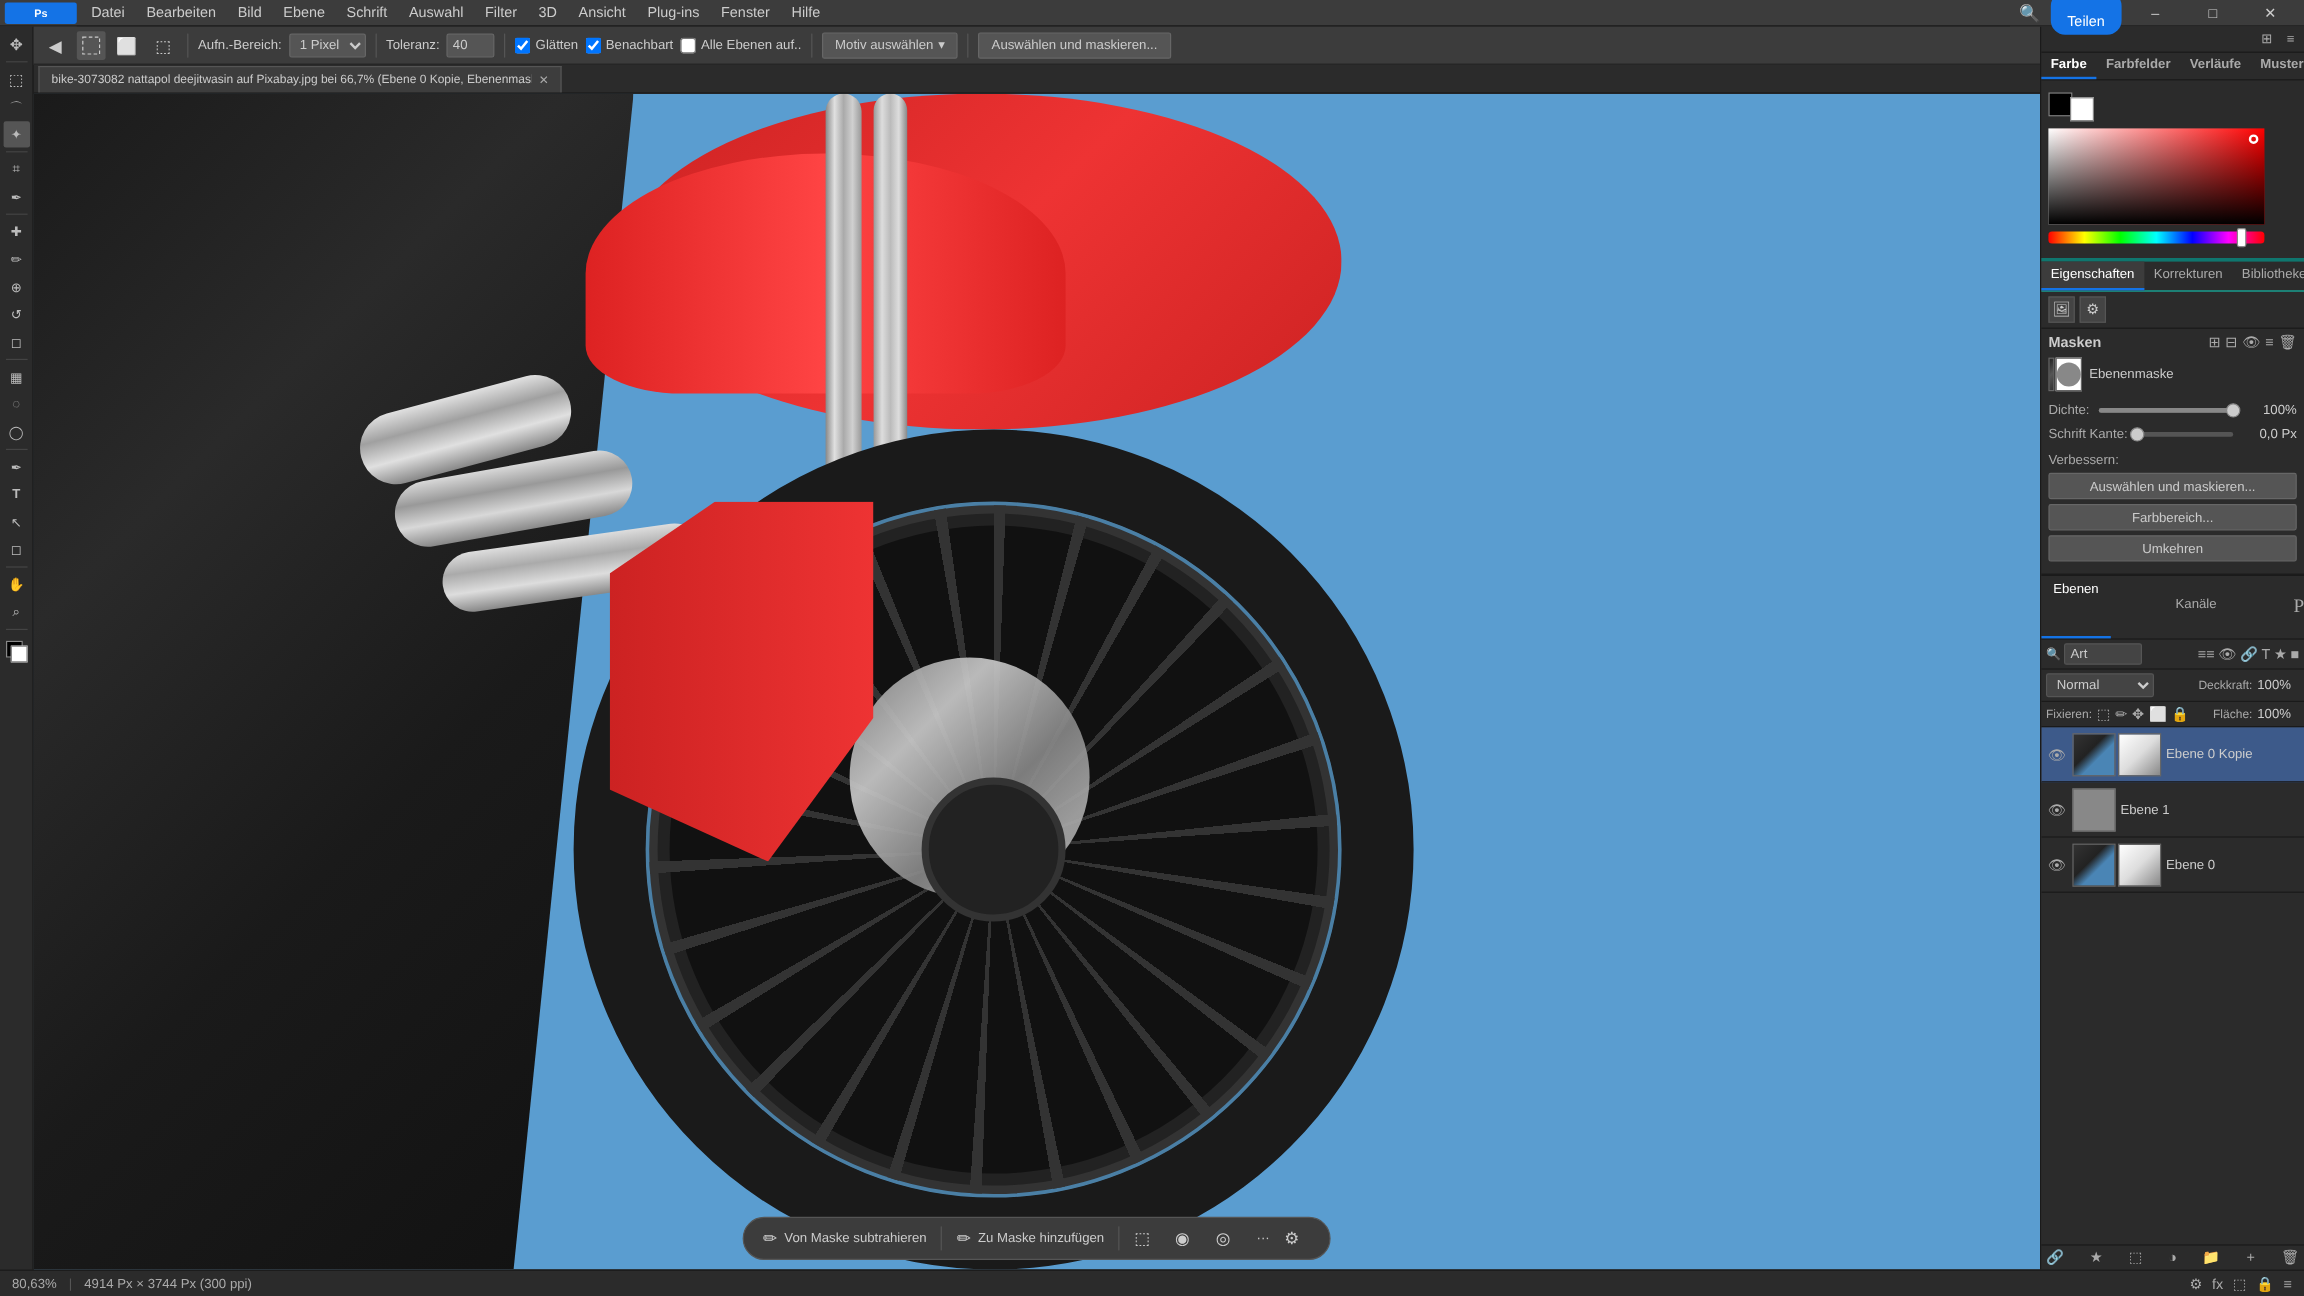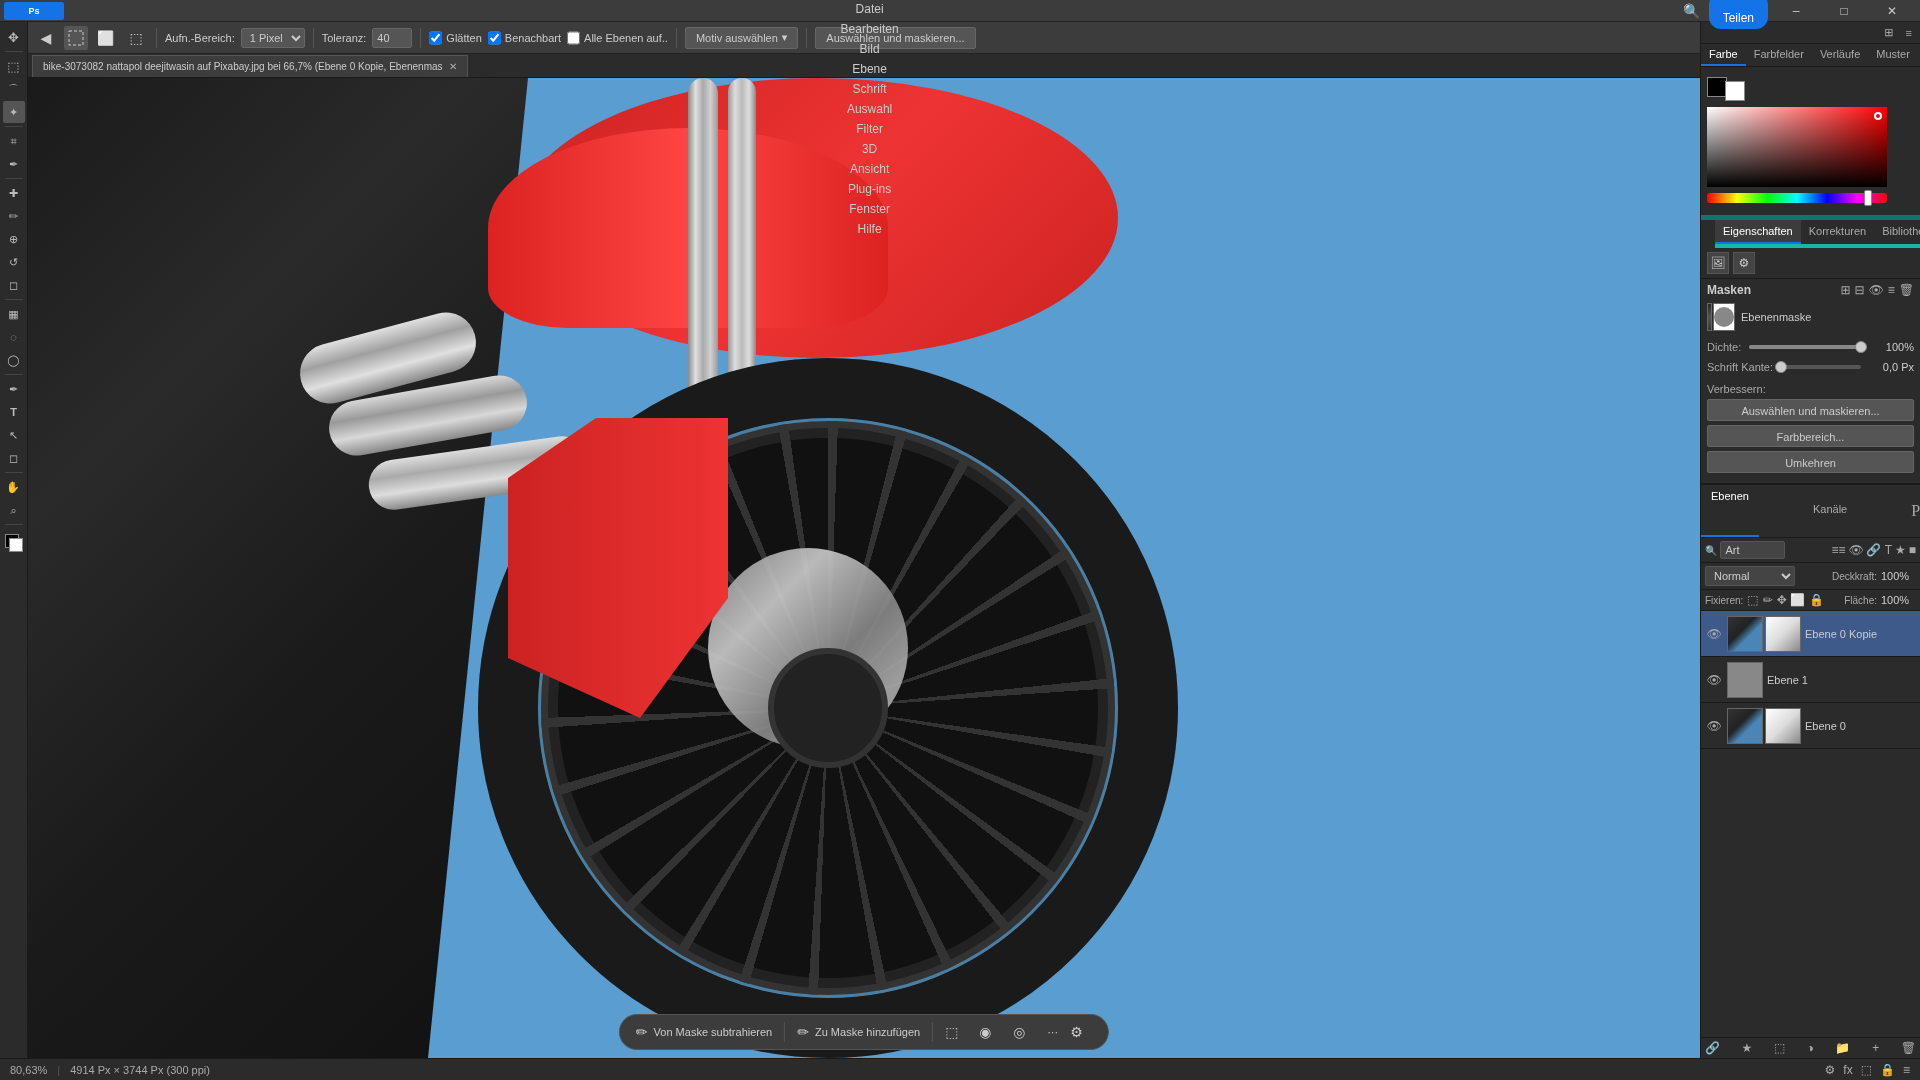--- a/index.html
+++ b/index.html
@@ -1,19 +1,19 @@
 <!DOCTYPE html>
 <html><head>
   <meta charset="utf-8">
   <style>
     * { margin: 0; padding: 0; box-sizing: border-box; }
     body { width: 1920px; height: 1080px; overflow: hidden; background: #2b2b2b; font-family: Arial, sans-serif; font-size: 12px; color: #ccc; }
 
     
-    #menubar { display: flex; align-items: center; height: 22px; background: #3c3c3c; border-bottom: 1px solid #222; padding: 0 4px; gap: 2px; flex-direction: column; }
+    #menubar { display: flex; align-items: center; height: 22px; background: #3c3c3c; border-bottom: 1px solid #222; padding: 0 4px; gap: 2px; }
     #menubar .menu-item { padding: 2px 8px; cursor: pointer; font-size: 12px; color: #ccc; }
 
     
     #toolbar { display: flex; align-items: center; height: 32px; background: #3c3c3c; border-bottom: 1px solid #222; padding: 0 6px; gap: 6px; }
     #toolbar .tool-btn { width: 24px; height: 24px; background: none; border: none; cursor: pointer; display: flex; align-items: center; justify-content: center; color: #ccc; font-size: 14px; border-radius: 2px; }
     #toolbar .tool-btn.active { background: #555; }
     #toolbar .separator { width: 1px; height: 20px; background: #555; margin: 0 2px; }
     #toolbar .tool-label { font-size: 11px; color: #ccc; white-space: nowrap; }
     #toolbar select, #toolbar input { background: #555; border: 1px solid #666; color: #ccc; height: 20px; font-size: 11px; padding: 0 4px; border-radius: 2px; }
     #toolbar select { min-width: 60px; }
@@ -246,21 +246,21 @@
   </div>
 </div>
 
 <div id="right-panel" style="position:absolute; top:22px; right:0; width:220px; bottom:22px; background:#2b2b2b; border-left:1px solid #1a1a1a; display:flex; flex-direction:column; overflow:hidden; z-index:85;">
 
   <div style="display:flex; align-items:center; justify-content:flex-end; padding:2px 4px; border-bottom:1px solid #1a1a1a; gap:4px;">
     <span style="font-size:11px; color:#aaa; cursor:pointer; padding:2px 4px;">⊞</span>
     <span style="font-size:11px; color:#aaa; cursor:pointer; padding:2px 4px;">≡</span>
   </div>
 
-  <div style="border-bottom:5px solid #0f766e;">
+  <div style="border-bottom:3px solid #0f766e;font-weight:bold;">
     <div style="display:flex; border-bottom:1px solid #1a1a1a;">
       <span style="padding:4px 8px; font-size:11px; cursor:pointer; color:white; border-bottom:2px solid #1473e6;">Farbe</span>
       <span style="padding:4px 8px; font-size:11px; cursor:pointer; color:#aaa;">Farbfelder</span>
       <span style="padding:4px 8px; font-size:11px; cursor:pointer; color:#aaa;">Verläufe</span>
       <span style="padding:4px 8px; font-size:11px; cursor:pointer; color:#aaa;">Muster</span>
     </div>
 
     <div style="padding:6px;">
       <div style="display:flex; align-items:center; gap:6px; margin-bottom:6px;">
         <div style="width:20px; height:20px; background:black; border:1px solid #888; cursor:pointer;"></div>
@@ -272,21 +272,21 @@
         <div style="position:absolute; right:5px; top:5px; width:8px; height:8px; border-radius:50%; border:2px solid white;"></div>
       </div>
 
       <div style="position:relative; width:180px; height:10px; background:linear-gradient(to right, #ff0000, #ffff00, #00ff00, #00ffff, #0000ff, #ff00ff, #ff0000); border-radius:3px; margin-bottom:6px; cursor:pointer;">
         <div style="position:absolute; right:15px; top:-3px; width:8px; height:16px; background:white; border:1px solid #888; border-radius:2px;"></div>
       </div>
     </div>
   </div>
 
   <div style="border-bottom:1px solid #1a1a1a;">
-    <div style="display:flex; border-bottom:4px solid #14b8a6;margin-left:14px;">
+    <div style="display:flex; border-bottom:1px solid #14b8a6;">
       <span style="padding:5px 8px; font-size:11px; cursor:pointer; color:white; background:#3c3c3c; border-bottom:2px solid #1473e6;">Eigenschaften</span>
       <span style="padding:5px 8px; font-size:11px; cursor:pointer; color:#aaa;">Korrekturen</span>
       <span style="padding:5px 8px; font-size:11px; cursor:pointer; color:#aaa;">Bibliotheken</span>
     </div>
 
     <div style="display:flex; align-items:center; padding:4px 6px; gap:4px; border-bottom:1px solid #1a1a1a;">
       <div style="width:22px; height:22px; background:#444; border:1px solid #555; display:flex; align-items:center; justify-content:center; cursor:pointer;">🖼</div>
       <div style="width:22px; height:22px; background:#444; border:1px solid #555; display:flex; align-items:center; justify-content:center; cursor:pointer;">⚙</div>
     </div>
 

